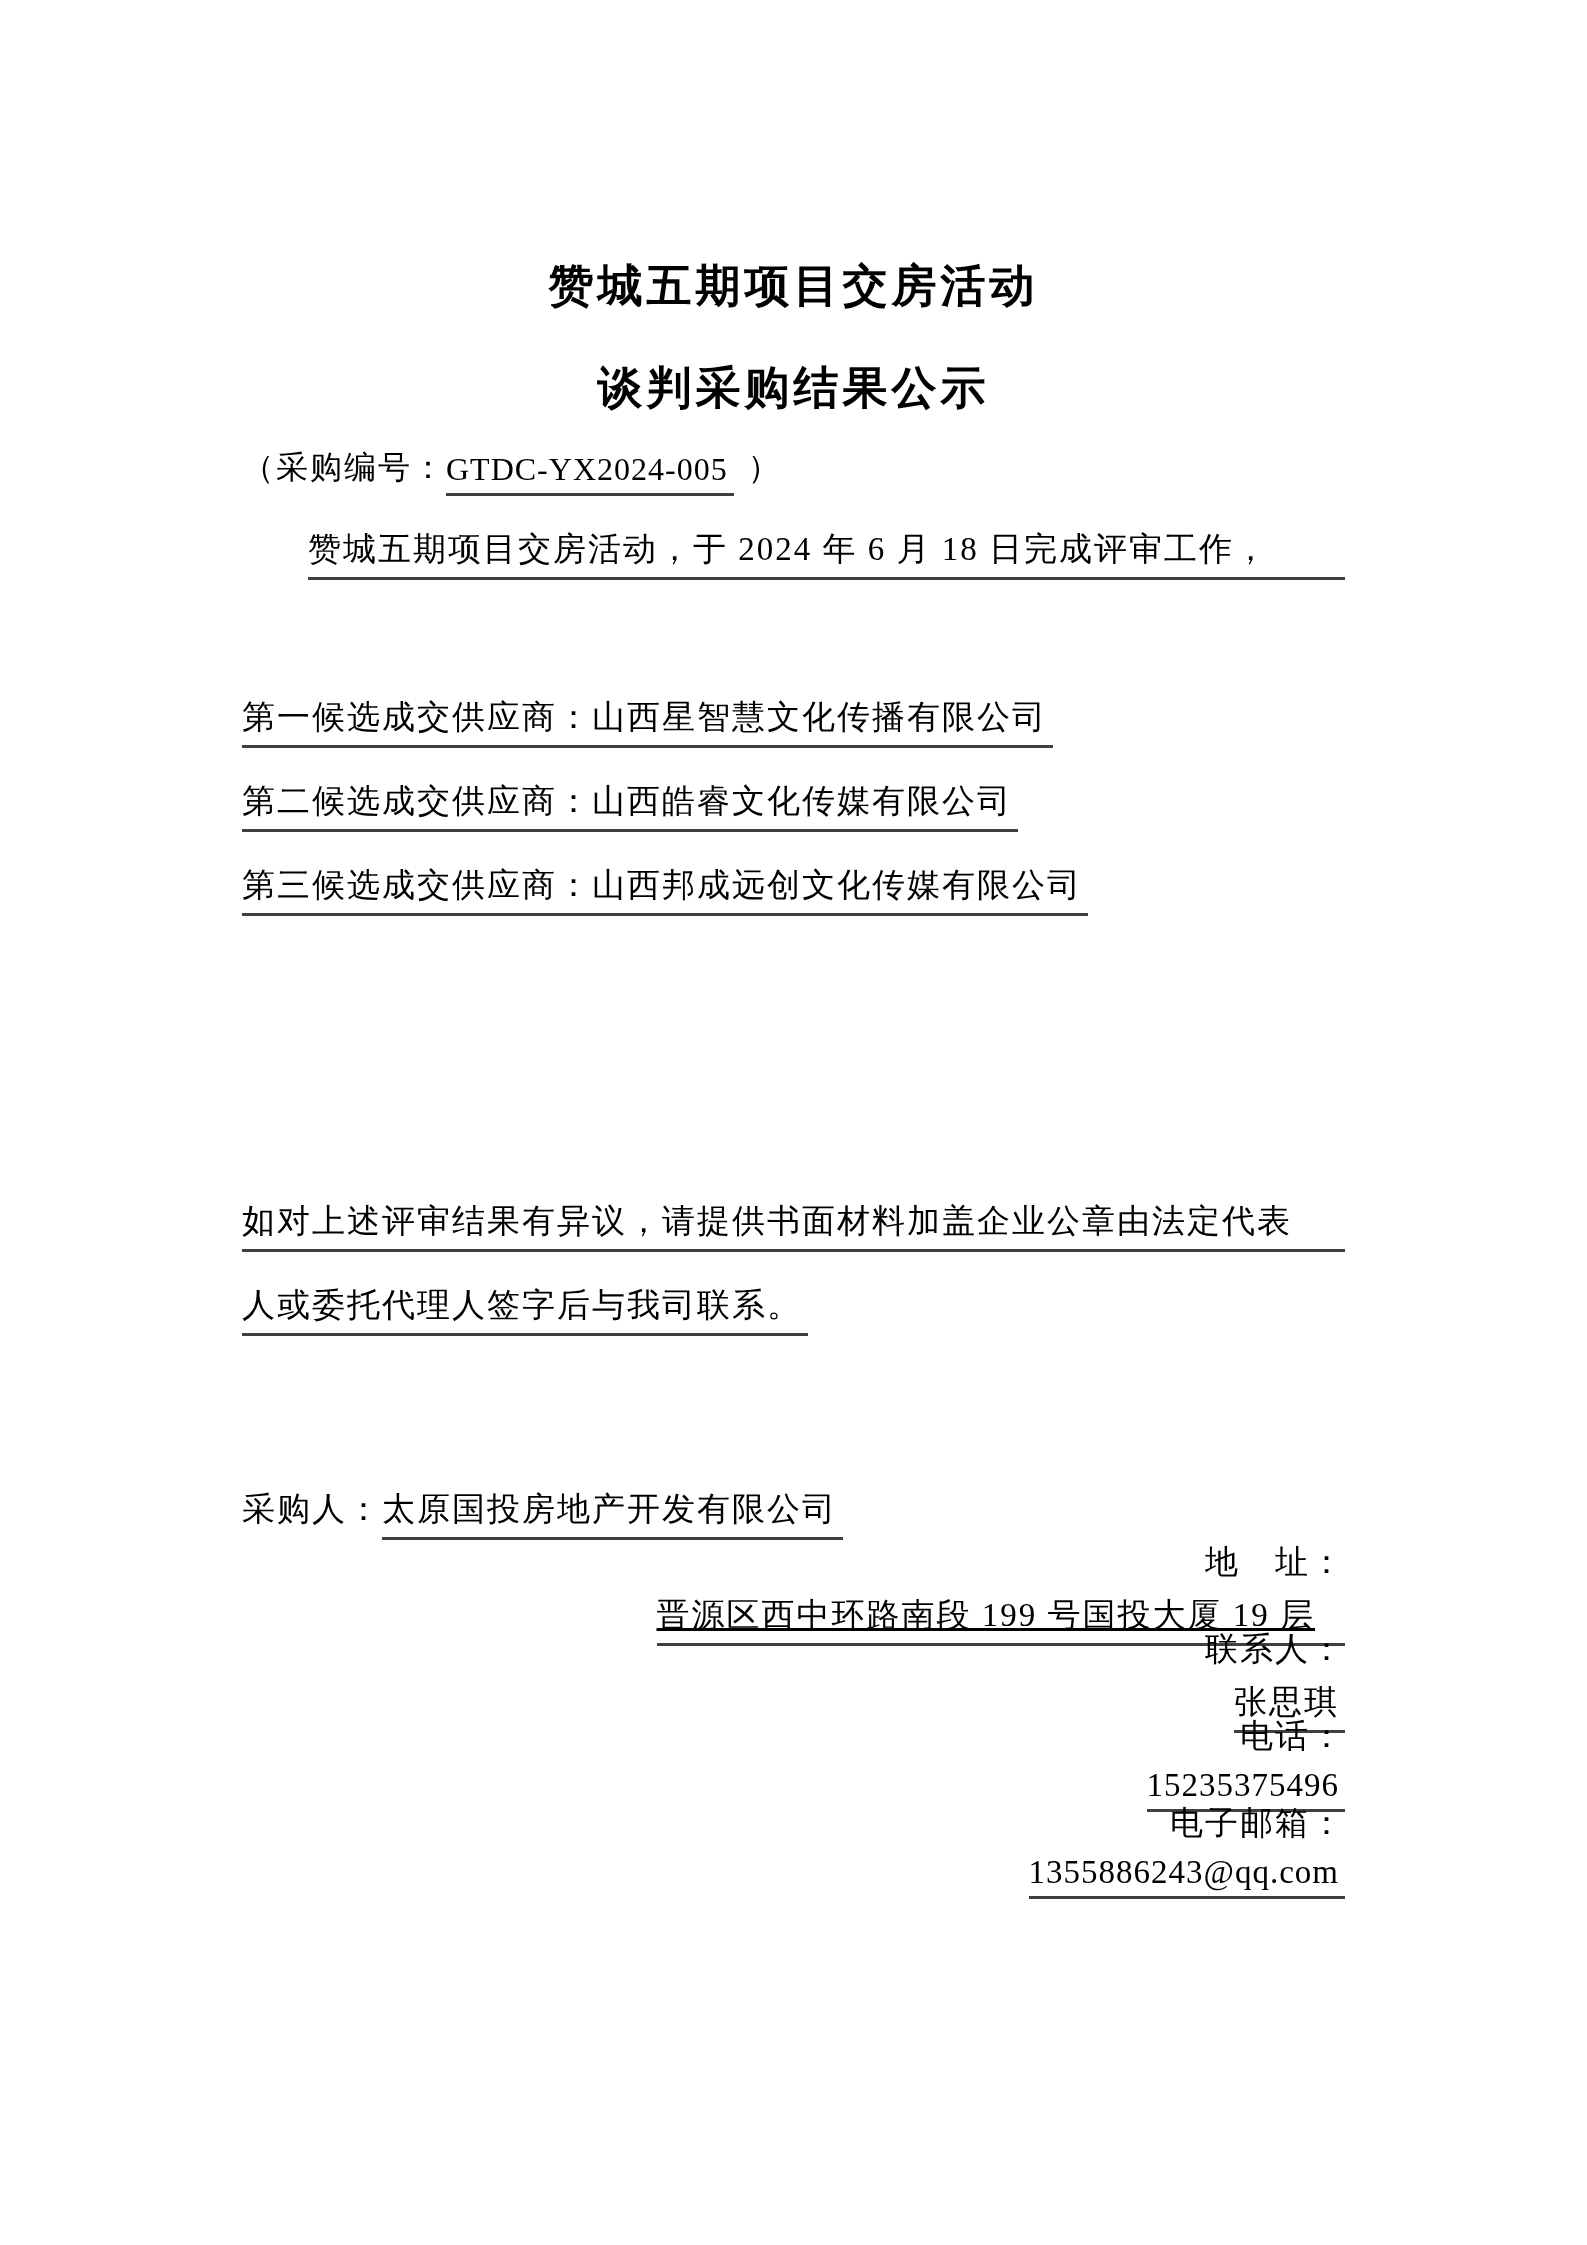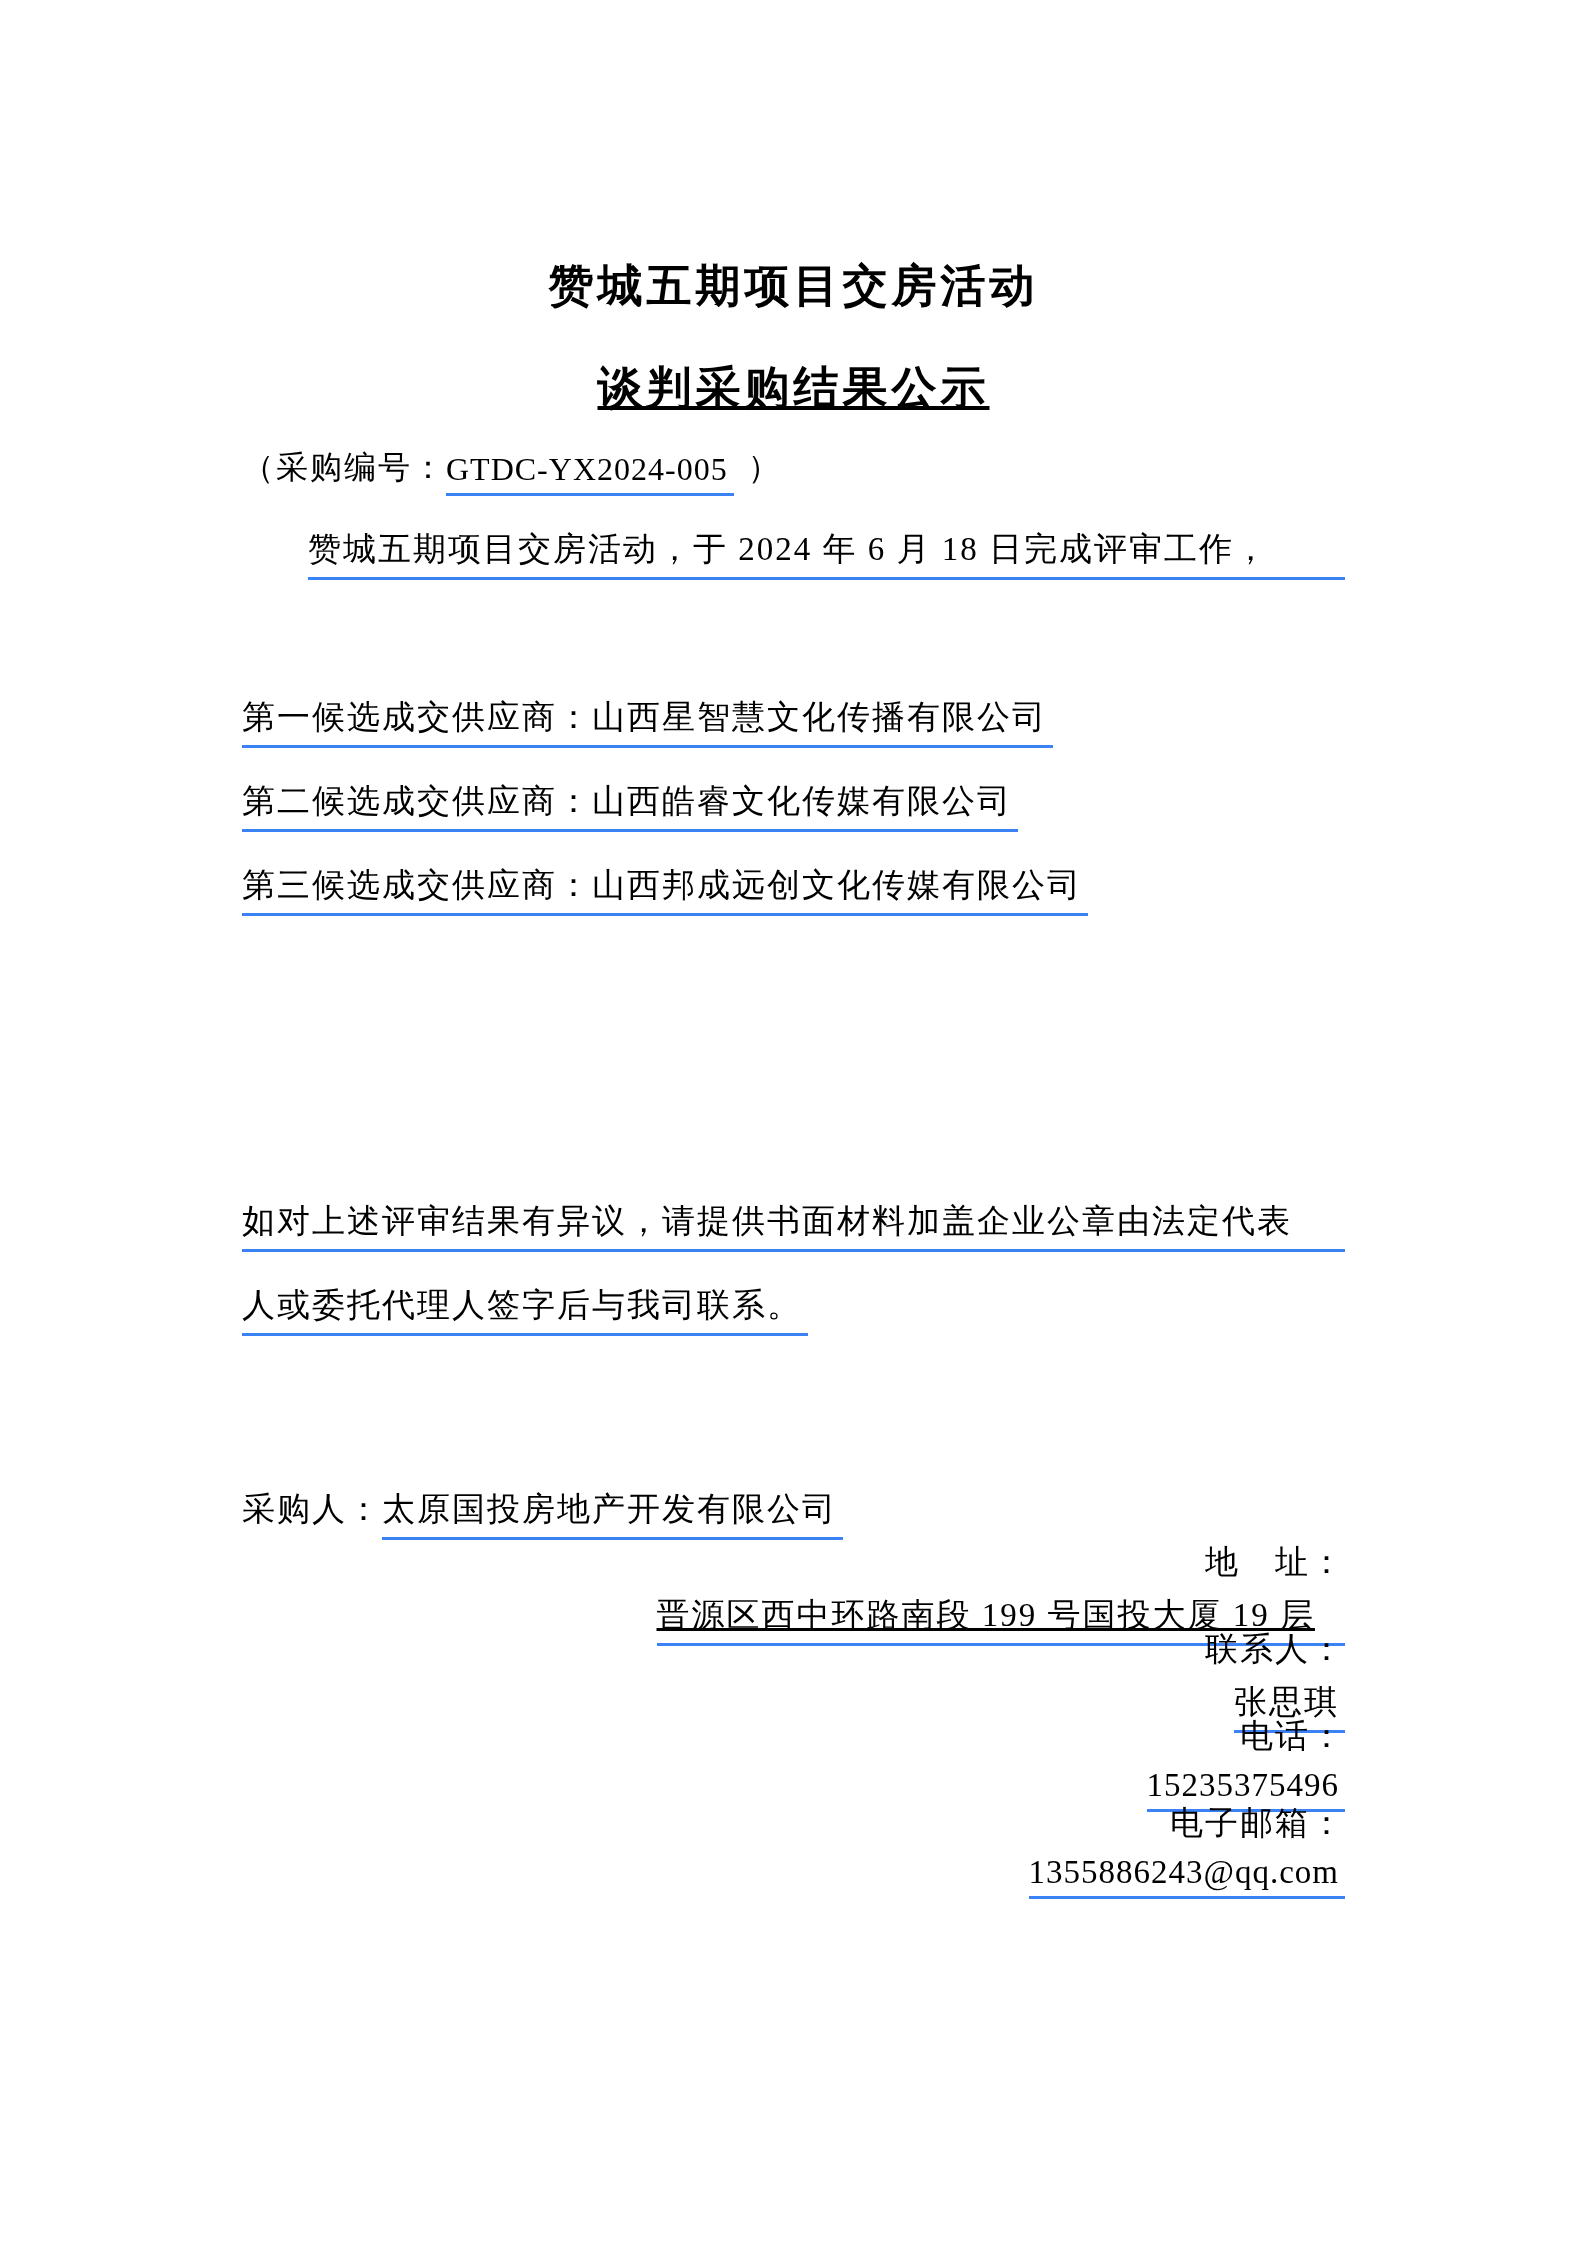--- a/index.html
+++ b/index.html
@@ -17,21 +17,21 @@
   }
   .title {
     text-align:center;
     font-size:45px;
     font-weight:bold;
     letter-spacing:4px;
     height:56px;
     line-height:56px;
   }
   .title1 { margin-top:250px; }
-  .title2 { margin-top:46px;text-decoration:underline; }
+  .title2 { margin-top:46px; }
   .proc-line {
     margin-top:40px;
     height:40px;
     display:flex;
     align-items:flex-end;
     font-size:32px;
     letter-spacing:2px;
   }
   .proc-line .plain { padding-bottom:6px; }
   .proc-line .suffix { margin-left:14px; }
@@ -40,21 +40,21 @@
     height:84px;
     display:flex;
     align-items:flex-end;
     font-size:33px;
     letter-spacing:2px;
     white-space:pre;
   }
   .h87 { height:87px;flex-direction:column; }
   .sp120 { height:120px; }
   .u {
-    border-bottom:3px solid #3b82f6;
+    border-bottom:3px solid #404040;
     padding-bottom:5px;
     padding-right:6px;
   }
   .padr { padding-right:30px;text-decoration:underline; }
   .fill { flex:1 1 auto; }
   .indent { padding-left:66px; }
   .label { padding-bottom:8px;text-align:center; }
   .latin { letter-spacing:1px; }
 </style>
 </head>

